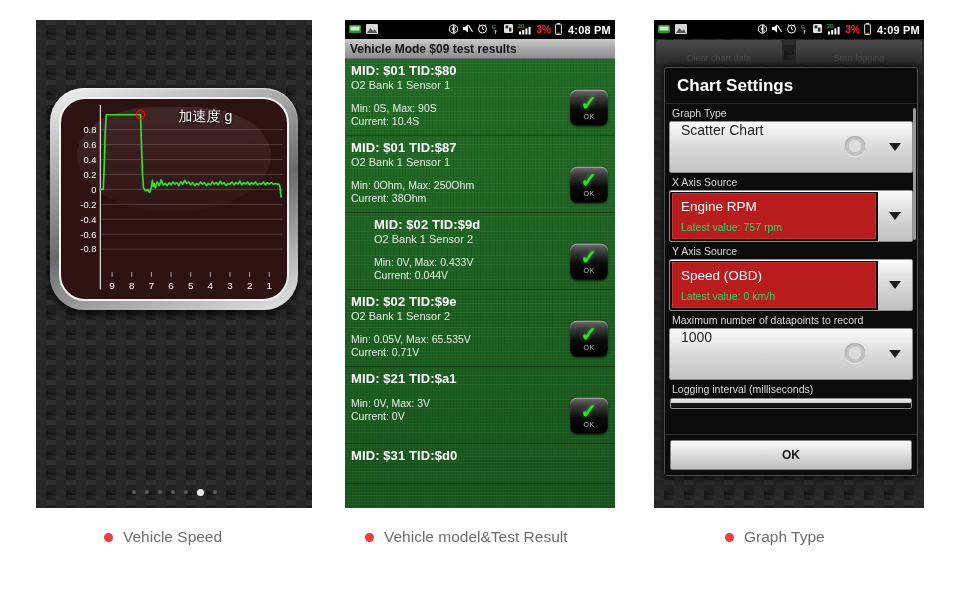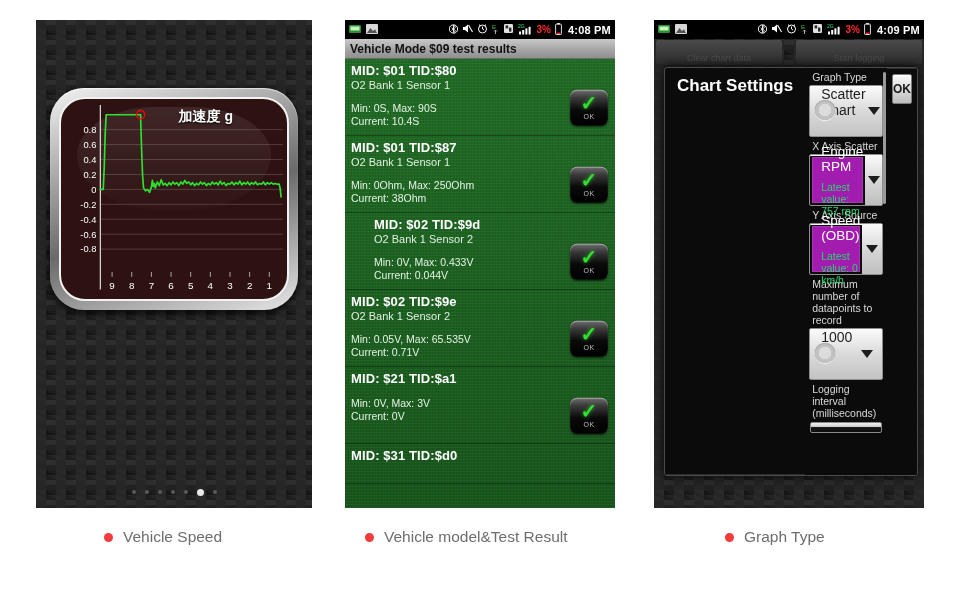--- a/index.html
+++ b/index.html
@@ -47,21 +47,21 @@
   }
   .widget-glass {
     position:absolute; left:7%; top:4%; width:86%; height:52%;
     border-radius: 40% 40% 46% 46% / 46% 46% 54% 54%;
     background: linear-gradient(180deg, rgba(255,255,255,.085), rgba(255,255,255,.01));
     pointer-events:none;
   }
   .chart-area { position:absolute; inset:0; }
   .chart-label {
     position:absolute; left:52%; top:9px;
-    color:#ffffff; font-size:14px; font-weight:700; white-space:nowrap;
+    color:#ffffff; font-size:14px; font-weight:400; white-space:nowrap;
     text-shadow:0 1px 2px #000;
   }
 
   
   .dots { position:absolute; left:0; right:0; bottom:12px; display:flex; justify-content:center; gap:9px; }
   .dot { width:4px; height:4px; border-radius:50%; background:#5a5a5a; }
   .dot.active { width:7px; height:7px; background:#e9e9e9; margin-top:-1px; }
 
   
   #panel2 { left:345px; top:20px; width:270px; height:488px; }
@@ -115,21 +115,21 @@
     flex:1; border-radius:2px;
     background: linear-gradient(180deg,#4a4a4a,#2d2d2d);
     color:#4d4d4d; font-size:9px; display:flex; align-items:flex-end; justify-content:center;
     padding-bottom:1px; overflow:hidden;
   }
   .dialog {
     position:absolute; left:10px; top:47px; right:6px; bottom:32px;
     background:#0b0b0b;
     border:1px solid #4b4b4b; border-radius:3px;
     box-shadow:0 0 12px rgba(0,0,0,.9);
-    display:flex; flex-direction:row; overflow:hidden;
+    display:flex; flex-direction:column; overflow:hidden;
   }
   .dlg-title {
     color:#fff; font-size:17px; font-weight:600; padding:8px 12px 7px 12px;
     border-bottom:1px solid #2b2b2b;
   }
   .dlg-body { position:relative; flex:1; overflow:hidden; padding:0 4px; }
   .fld-label { color:#d8d8d8; font-size:10.5px; padding:3px 3px 2px 3px; }
   .spinner {
     position:relative; height:52px; display:flex; align-items:stretch;
     background: linear-gradient(180deg,#fbfbfb,#d9d9d9 52%,#c3c3c3);
@@ -141,21 +141,21 @@
   .spinner .arrow { width:34px; display:flex; align-items:center; justify-content:center; }
   .tri-down { width:0;height:0;border-left:6px solid transparent;border-right:6px solid transparent;border-top:8px solid #1d1d1d; }
   .knob {
     position:absolute; right:46px; top:50%; transform:translateY(-50%);
     width:22px; height:22px; border-radius:50%;
     background:radial-gradient(circle at 50% 45%, #dcdcdc 0 38%, #c2c2c2 39% 62%, #f2f2f2 63% 78%, #9a9a9a 79% 100%);
     box-shadow: inset 0 0 2px rgba(0,0,0,.35);
   }
   .spinner.green { background:#0b0b0b; border:1px solid #8e8e8e; }
   .spinner.green .gbox {
-    flex:1; margin:2px; background:#a21caf; display:flex; flex-direction:column;
+    flex:1; margin:2px; background:#b91c1c; display:flex; flex-direction:column;
     justify-content:center; padding-left:9px;
     box-shadow: inset 0 0 0 1px rgba(255,255,255,.1);
   }
   .spinner.green .gmain { font-size:13.5px; color:#ffffff; }
   .spinner.green .gsub { font-size:10.5px; color:#28d66d; margin-top:7px; }
   .spinner.green .garrow {
     width:34px; display:flex; align-items:center; justify-content:center;
     background: linear-gradient(180deg,#fbfbfb,#d5d5d5 55%,#bfbfbf);
   }
   .edittext {
@@ -461,21 +461,21 @@
       <div class="fld-label">Graph Type</div>
           <div class="spinner">
             <div class="txt">
               <div class="main">Scatter Chart</div>
             </div>
             <div class="knob"></div>
             <div class="arrow">
               <span class="tri-down"></span>
             </div>
           </div>
-          <div class="fld-label">X Axis Scatter</div>
+          <div class="fld-label">X Axis Source</div>
           <div class="spinner green">
             <div class="gbox">
               <div class="gmain">Engine RPM</div>
               <div class="gsub">Latest value: 757 rpm</div>
             </div>
             <div class="garrow">
               <span class="tri-down"></span>
             </div>
           </div>
           <div class="fld-label">Y Axis Source</div>

